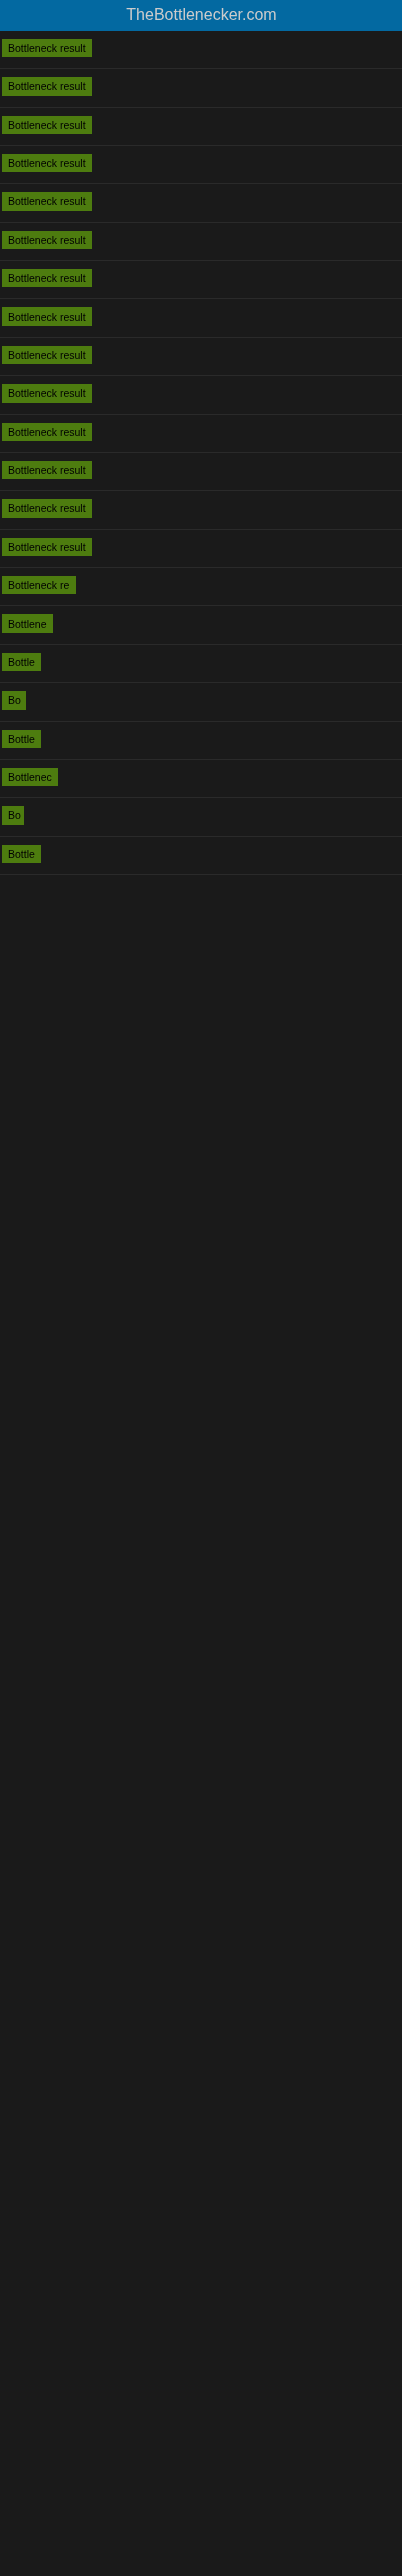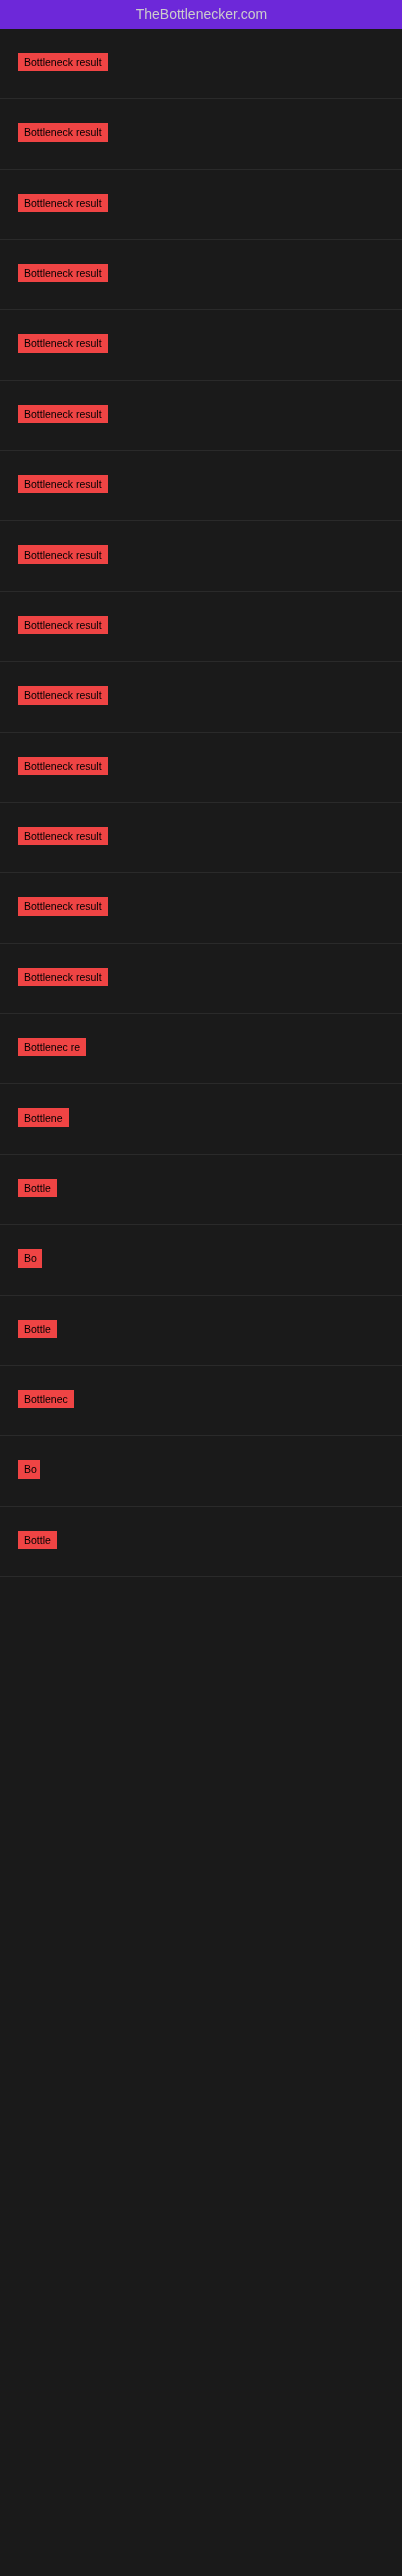--- a/index.html
+++ b/index.html
@@ -12,33 +12,33 @@
       width: 403px;
       min-height: 2576px;
       background-color: #1a1a1a;
       font-family: Arial, sans-serif;
       position: relative;
     }
 
     .site-title {
       text-align: center;
       color: #cccccc;
-      font-size: 14px;
+      font-size: 16px;
       padding: 6.4px 0;
-      background-color: #6d28d9;
+      background-color: #0369a1;
     }
 
     .bottleneck-item {
       display: inline-block;
-      background-color: #ef4444;
+      background-color: #4d7c0f;
       color: #000000;
       font-size: 10.5px;
       font-weight: normal;
       padding: 3.2px 6.4px;
-      margin: 16px;
+      margin: 0;
       white-space: nowrap;
       overflow: hidden;
     }
 
     .row {
       padding: 8px 0 8px 1.6px;
       border-bottom: 0.8px solid #2a2a2a;
     }
   </style>
 </head>
@@ -56,21 +56,21 @@
     <div class="row"><span class="bottleneck-item" style="max-width: 105px;">Bottleneck result</span></div>
     <div class="row"><span class="bottleneck-item" style="max-width: 105px;">Bottleneck result</span></div>
     <div class="row"><span class="bottleneck-item" style="max-width: 105px;">Bottleneck result</span></div>
     <div class="row"><span class="bottleneck-item" style="max-width: 105px;">Bottleneck result</span></div>
     <div class="row"><span class="bottleneck-item" style="max-width: 105px;">Bottleneck result</span></div>
     <div class="row"><span class="bottleneck-item" style="max-width: 105px;">Bottleneck result</span></div>
     <div class="row"><span class="bottleneck-item" style="max-width: 105px;">Bottleneck result</span></div>
     <div class="row"><span class="bottleneck-item" style="max-width: 105px;">Bottleneck result</span></div>
     <div class="row"><span class="bottleneck-item" style="max-width: 105px;">Bottleneck result</span></div>
     <div class="row"><span class="bottleneck-item" style="max-width: 105px;">Bottleneck result</span></div>
-    <div class="row"><span class="bottleneck-item" style="max-width: 81px;">Bottlenec re</span></div>
+    <div class="row"><span class="bottleneck-item" style="max-width: 81px;">Bottleneck re</span></div>
     <div class="row"><span class="bottleneck-item" style="max-width: 64px; text-align: center;">Bottlene</span></div>
     <div class="row"><span class="bottleneck-item" style="max-width: 52px;">Bottle</span></div>
     <div class="row"><span class="bottleneck-item" style="max-width: 24px;">Bo</span></div>
     <div class="row"><span class="bottleneck-item" style="max-width: 52px;">Bottle</span></div>
     <div class="row"><span class="bottleneck-item" style="max-width: 68px;">Bottlenec</span></div>
     <div class="row"><span class="bottleneck-item" style="max-width: 22.5px;">Bo</span></div>
     <div class="row"><span class="bottleneck-item" style="max-width: 47px;">Bottle</span></div>
   </div>
 
 

